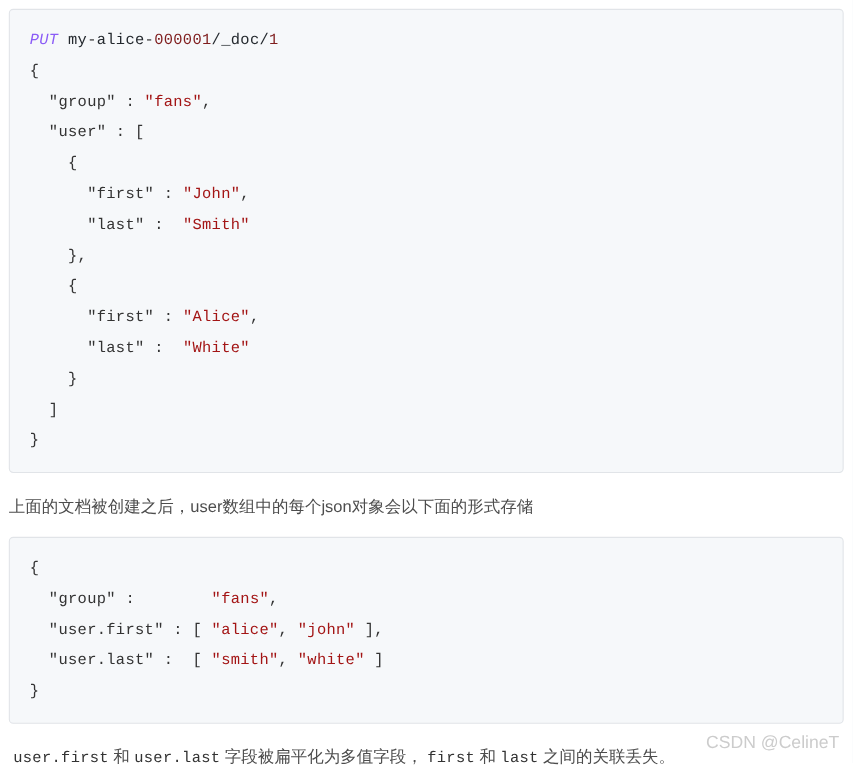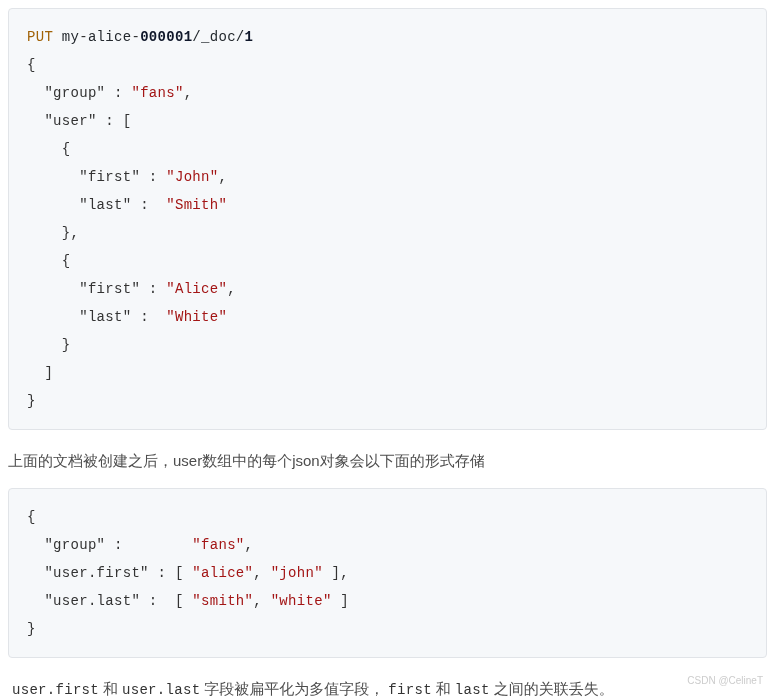--- a/index.html
+++ b/index.html
@@ -38,29 +38,29 @@
     }
     .inline-code {
       font-family: "SFMono-Regular", Consolas, "Liberation Mono", Menlo, monospace;
       padding: 1px 4px;
       font-size: 14px;
       color: #333;
       letter-spacing: 0.3px;
     }
     .t-key { color: #333; }
     .t-str { color: #a31515; }
-    .t-num { color: #0f172a; font-weight: bold; }
+    .t-num { color: #7f1d1d; }
     .t-punc { color: #333; }
     .t-op { color: #333; }
-    .t-method { color: #a16207; }
+    .t-method { color: #8b5cf6; font-style: italic; }
     .watermark {
       position: fixed;
       bottom: 8px;
       right: 12px;
-      font-size: 10px;
+      font-size: 16px;
       color: #ccc;
       font-family: Arial, sans-serif;
     }
   </style>
 </head>
 <body>
 
 <div class="code-block"><span class="t-method">PUT</span> <span>my</span><span class="t-op">-</span><span>alice</span><span class="t-op">-</span><span class="t-num">000001</span><span>/_doc/</span><span class="t-num">1</span>
 <span class="t-punc">{</span>
   <span class="t-key">"group"</span> <span class="t-punc">:</span> <span class="t-str">"fans"</span><span class="t-punc">,</span>

